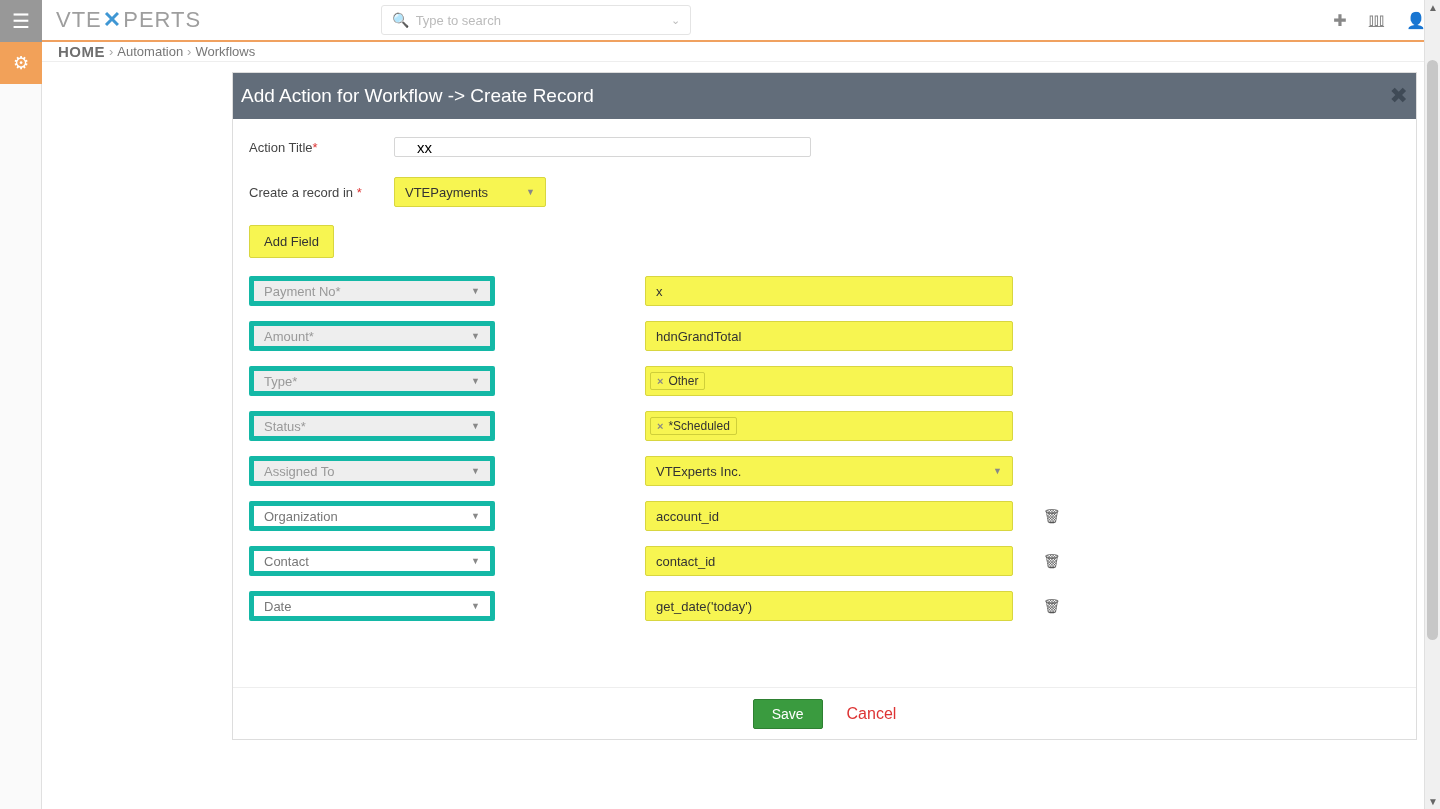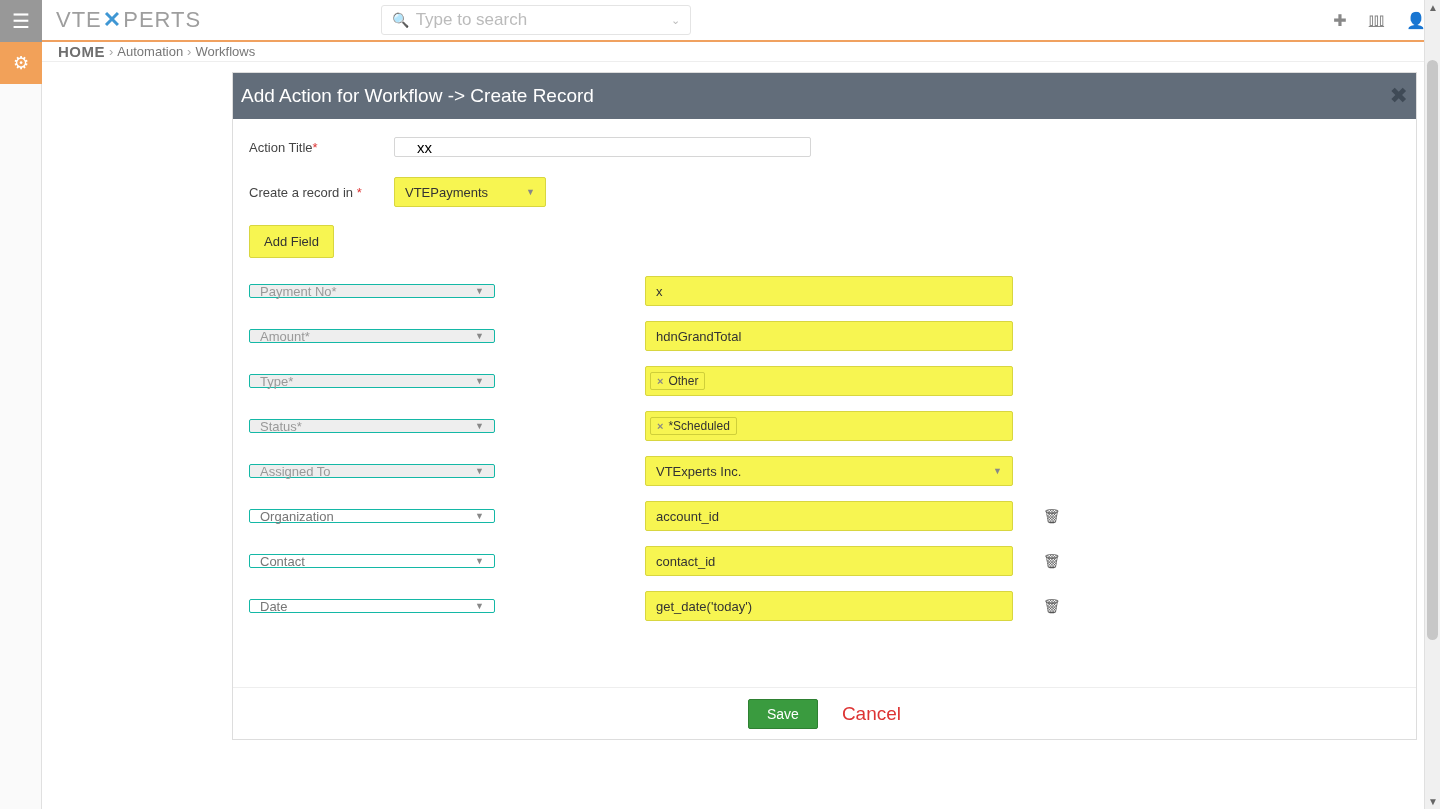--- a/index.html
+++ b/index.html
@@ -56,21 +56,21 @@
     .search-wrap {
       margin-left: 180px;
       width: 310px; height: 30px;
       border: 1px solid #e4e4e4;
       border-radius: 3px;
       display: flex; align-items: center;
       padding: 0 10px;
       color: #bbb;
     }
     .search-wrap input {
-      border: none; outline: none; flex: 1; font-size: 17px; color: #555;
+      border: none; outline: none; flex: 1; font-size: 13px; color: #555;
       background: transparent; margin-left: 6px;
     }
     .search-wrap input::placeholder { color: #bbb; }
     .top-icons {
       margin-left: auto; display: flex; gap: 22px; align-items: center;
       color: #888; font-size: 16px;
     }
     .breadcrumb {
       height: 20px; display: flex; align-items: center; padding: 0 16px;
       font-size: 13px; color: #777;
@@ -111,21 +111,21 @@
     .caret { font-size: 9px; color: #888; }
     .add-field-btn {
       background: #f7f551; border: 1px solid #d8d640;
       padding: 8px 14px; font-size: 13px; color: #333;
       border-radius: 2px; cursor: pointer;
       margin-bottom: 18px;
     }
     .field-grid { display: flex; flex-direction: column; gap: 15px; }
     .field-row { display: flex; align-items: center; gap: 150px; }
     .field-select {
-      width: 246px; height: 14px; border: 1px solid #14b8a6;
+      width: 246px; height: 30px; border: 5px solid #14b8a6;
       padding: 0 10px; font-size: 13px; color: #777;
       display: flex; align-items: center; justify-content: space-between;
       border-radius: 2px;
       background: #fff;
     }
     .field-select.disabled { background: #eeeeee; color: #999; }
     .val-input {
       width: 368px; height: 30px; border: 1px solid #d8d640;
       background: #f7f551; color: #333; font-size: 13px;
       padding: 0 10px; border-radius: 2px;
@@ -153,21 +153,21 @@
     .footer {
       position: absolute; bottom: 0; left: 0; right: 0;
       border-top: 1px solid #eee;
       height: 52px; display: flex; align-items: center; justify-content: center;
       gap: 24px;
     }
     .btn-save {
       background: #3a9b3f; color: #fff; border: 1px solid #2e8032;
       padding: 6px 18px; font-size: 14px; border-radius: 2px; cursor: pointer;
     }
-    .btn-cancel { color: #d33; font-size: 19px; cursor: pointer; }
+    .btn-cancel { color: #d33; font-size: 16px; cursor: pointer; }
     .vscroll {
       position: absolute; right: 0; top: 0; bottom: 0; width: 16px;
       background: #f0f0f0; border-left: 1px solid #e0e0e0;
     }
     .vscroll .thumb {
       position: absolute; left: 2px; right: 2px; top: 60px; height: 580px;
       background: #c7c7c7; border-radius: 6px;
     }
     .vscroll .arrow { position: absolute; left: 3px; font-size: 10px; color: #666; }
     .vscroll .arrow.up { top: 2px; }

